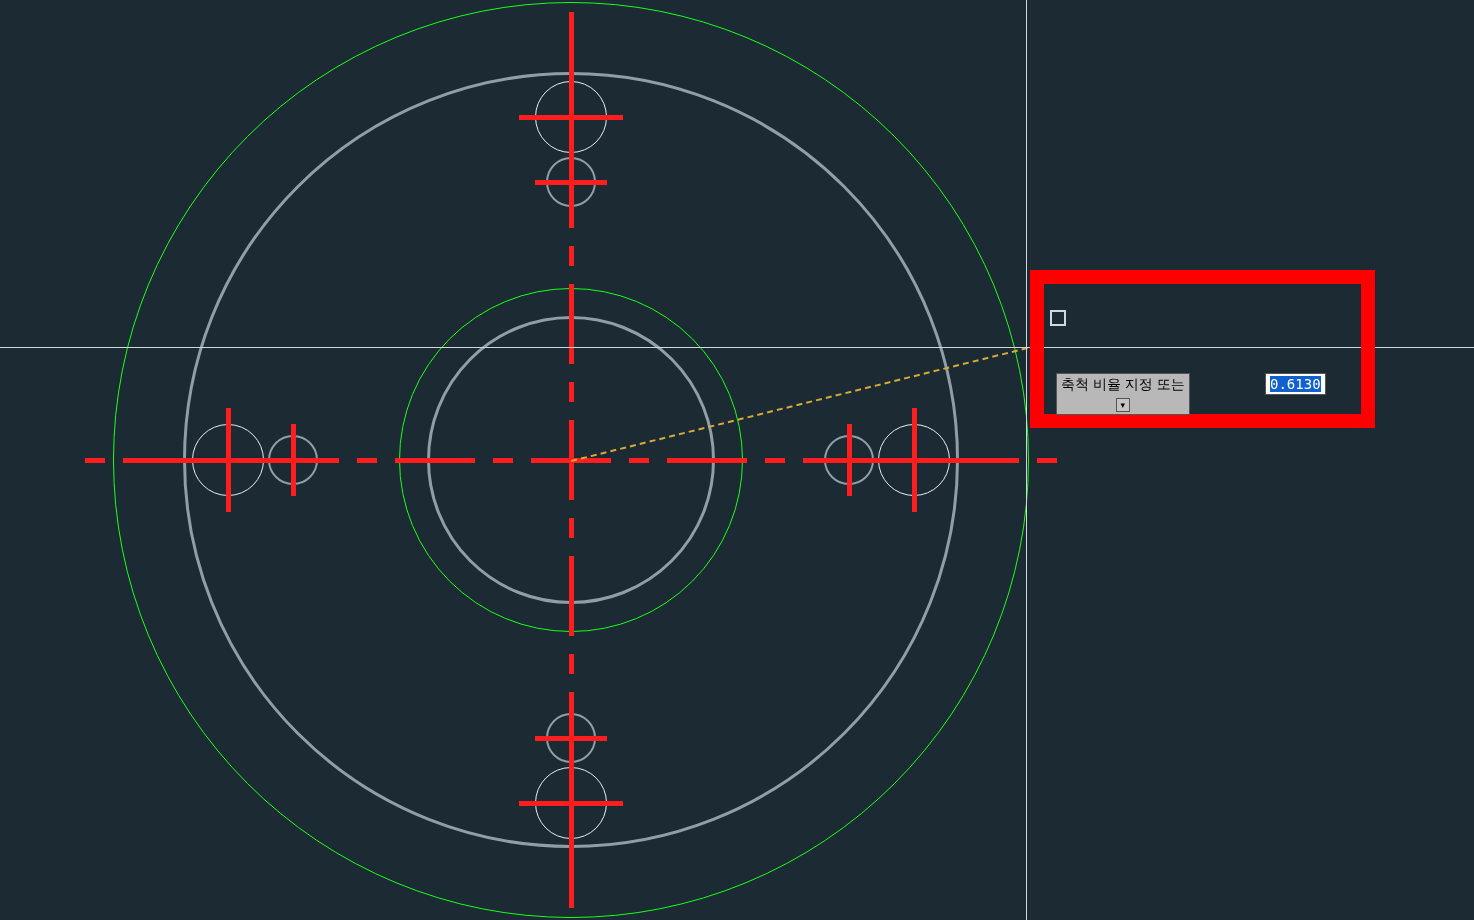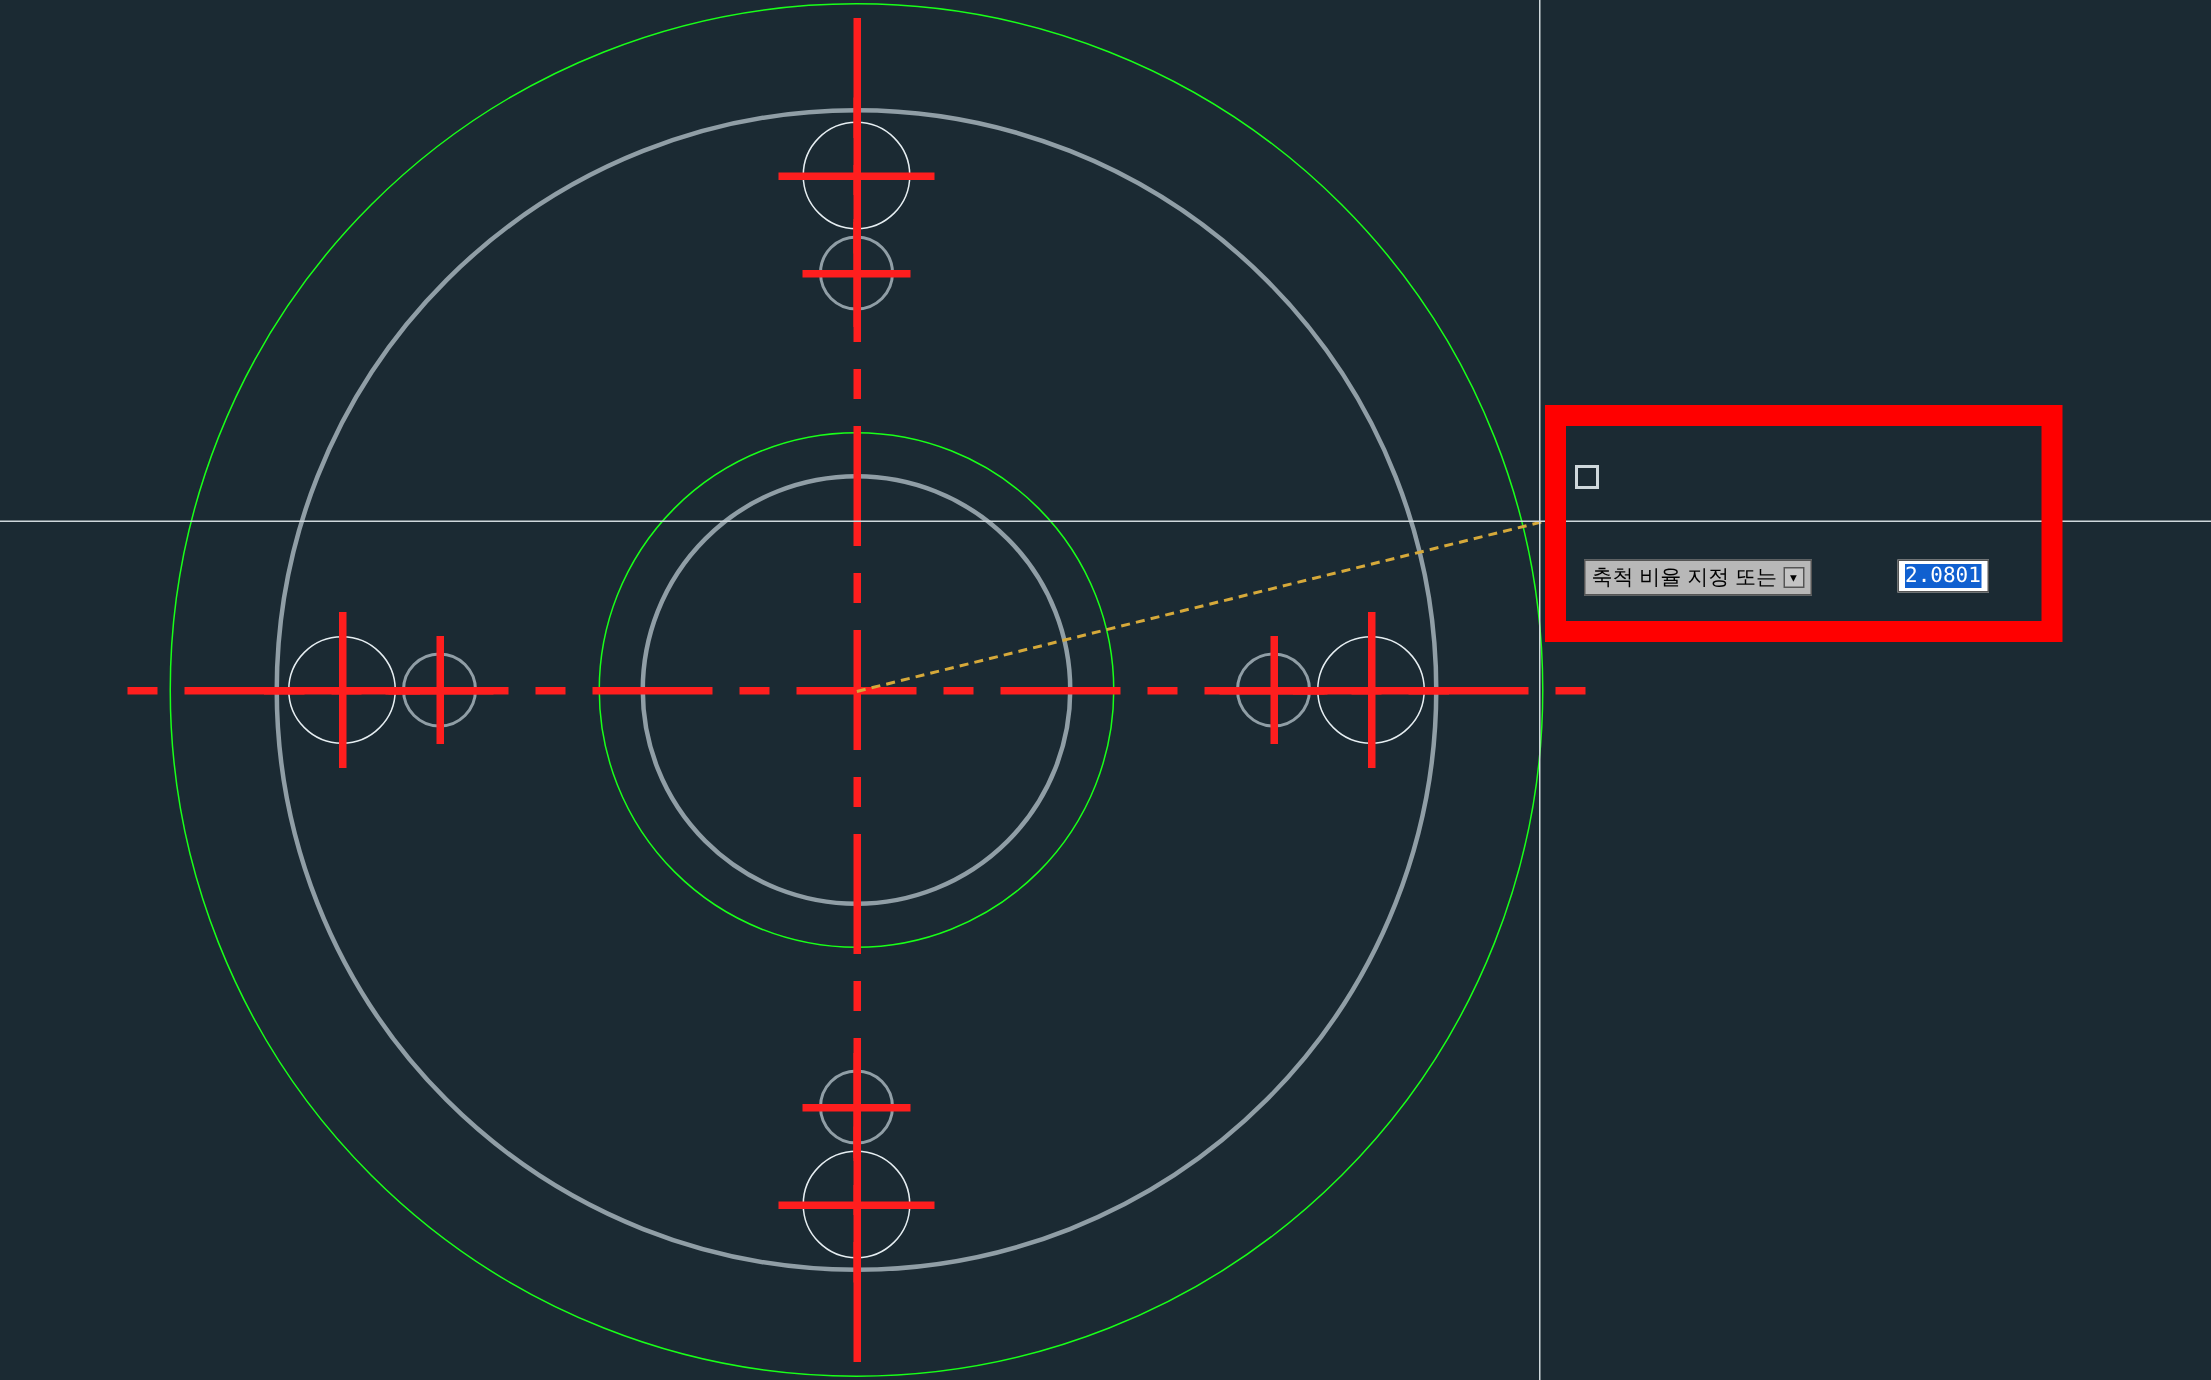--- a/index.html
+++ b/index.html
@@ -57,20 +57,21 @@
     .prompt {
       position:absolute;
       background:#b8b8b8;
       border:1px solid #555;
       display:flex; align-items:center;
       padding:2px 4px;
       gap:4px;
       font-size:14px;
       color:#000;
       white-space:nowrap;
+      flex-direction:column;
     }
     .dropdown-icon {
       width:14px; height:14px;
       border:1px solid #555;
       background:#c4c4c4;
       display:flex; align-items:center; justify-content:center;
       font-size:9px;
     }
     .value-box {
       position:absolute;
@@ -158,16 +159,16 @@
   <div id="cursor-v" class="cursor-v" style="left: 1026px;"></div>
   <div id="cursor-box" class="cursor-box" style="left: 1050px; top: 310px;"></div>
 
   <div id="callout" class="callout" style="left: 1030px; top: 270px; width: 345px; height: 158px;"></div>
 
   <div id="prompt" class="prompt" style="left: 1056px; top: 373px;">
     <span>축척 비율 지정 또는</span>
     <span class="dropdown-icon">▾</span>
   </div>
   <div id="value" class="value-box" style="left: 1265px; top: 373px;">
-    <span class="sel">2.0801</span>
+    <span class="sel">0.6130</span>
   </div>
 
 </div>
 
 </body></html>

